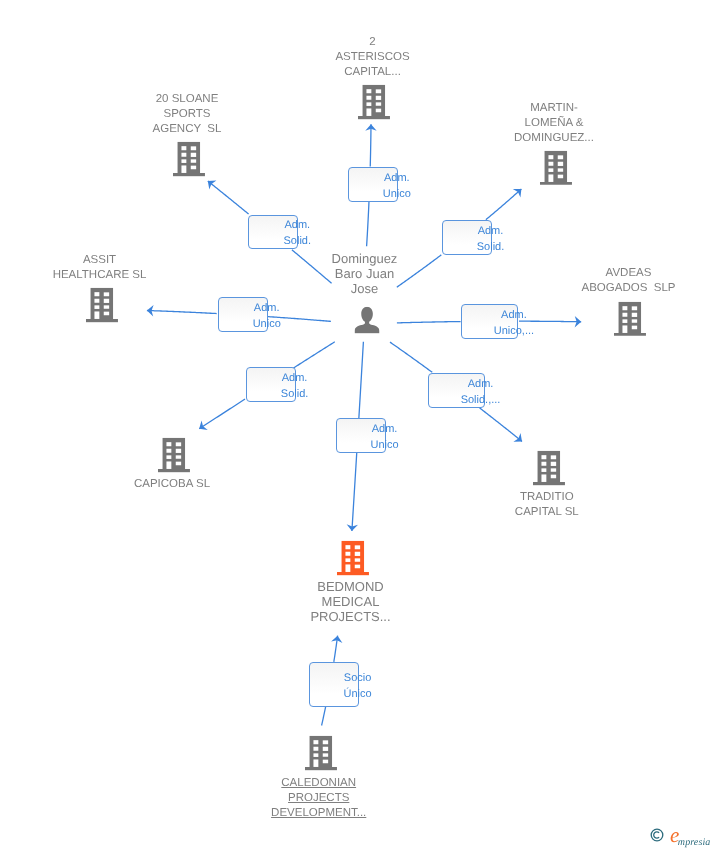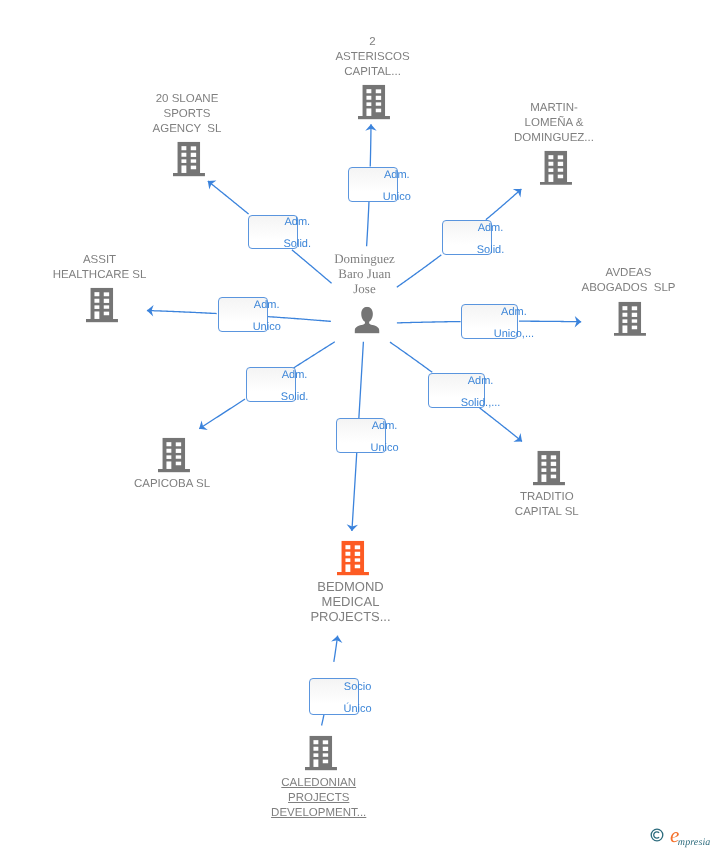--- a/index.html
+++ b/index.html
@@ -6,21 +6,21 @@
   html,body{margin:0;padding:0;background:#ffffff;}
   body{width:728px;height:850px;font-family:"Liberation Sans",sans-serif;overflow:hidden;
        -webkit-font-smoothing:antialiased;text-rendering:geometricPrecision;}
   #stage{position:relative;width:728px;height:850px;background:#fff;}
   svg.edges{position:absolute;left:0;top:0;width:728px;height:850px;}
   .node-icon{position:absolute;transform:translate(-50%,-50%);line-height:0;}
   .node-label{position:absolute;transform:translateX(-50%);text-align:center;color:#7f7f7f;
       font-size:11.5px;line-height:15px;white-space:pre;}
   .chip{position:absolute;border:1.4px solid #5a95de;border-radius:4px;
       background:linear-gradient(#f4f4f4,#ffffff 72%);
-      color:#3d86d8;font-size:11px;line-height:22px;text-align:center;white-space:pre;
+      color:#3d86d8;font-size:11px;line-height:16px;text-align:center;white-space:pre;
       box-sizing:border-box;display:flex;align-items:center;justify-content:center;
       padding-top:3px;padding-left:48px;}
   .watermark{position:absolute;white-space:nowrap;}
 </style>
 </head>
 <body>
 
 <div id="stage">
   <svg class="edges" viewBox="0 0 728 850" id="edge-svg">
       <path d="M 366.60 246.20 L 366.66 245.17 L 366.73 244.13 L 366.79 243.10 L 366.86 242.07 L 366.92 241.04 L 366.98 240.00 L 367.04 238.97 L 367.10 237.94 L 367.17 236.91 L 367.23 235.88 L 367.29 234.85 L 367.35 233.82 L 367.41 232.79 L 367.46 231.76 L 367.52 230.73 L 367.58 229.70 L 367.64 228.67 L 367.69 227.64 L 367.75 226.62 L 367.81 225.59 L 367.86 224.56 L 367.92 223.53 L 367.97 222.51 L 368.02 221.48 L 368.08 220.45 L 368.13 219.43 L 368.18 218.40 L 368.23 217.38 L 368.29 216.35 L 368.34 215.32 L 368.39 214.30 L 368.44 213.28 L 368.49 212.25 L 368.54 211.23 L 368.59 210.20 L 368.63 209.18 L 368.68 208.16 L 368.73 207.13 L 368.78 206.11 L 368.82 205.09 L 368.87 204.07 L 368.91 203.05 L 368.96 202.02" stroke="#3b83dc" stroke-width="1.3" fill="none"></path>
@@ -48,21 +48,21 @@
       <path d="M 356.74 452.97 L 356.64 454.55 L 356.55 456.13 L 356.45 457.72 L 356.35 459.30 L 356.26 460.88 L 356.16 462.47 L 356.06 464.05 L 355.96 465.64 L 355.87 467.22 L 355.77 468.81 L 355.67 470.39 L 355.57 471.98 L 355.48 473.57 L 355.38 475.16 L 355.28 476.74 L 355.18 478.33 L 355.08 479.92 L 354.99 481.51 L 354.89 483.10 L 354.79 484.69 L 354.69 486.28 L 354.59 487.87 L 354.49 489.46 L 354.39 491.06 L 354.30 492.65 L 354.20 494.24 L 354.10 495.83 L 354.00 497.43 L 353.90 499.02 L 353.80 500.62 L 353.70 502.21 L 353.60 503.81 L 353.50 505.40 L 353.40 507.00 L 353.30 508.60 L 353.20 510.19 L 353.10 511.79 L 353.00 513.39 L 352.90 514.99 L 352.80 516.59 L 352.70 518.19 L 352.60 519.79 L 352.50 521.39 L 352.40 522.99 L 352.30 524.59 L 352.20 526.19 L 352.10 527.79 L 352.00 529.40 L 351.90 531.00" stroke="#3b83dc" stroke-width="1.3" fill="none"></path>
       <path d="M 351.9 531 L 357.9967389884452 524.8705812912829 L 352.18872273497385 526.4090699000847 L 346.6192165669158 524.1550510350432 Z" fill="#3b83dc"></path>
       <path d="M 321.60 725.50 L 321.77 724.72 L 321.95 723.95 L 322.12 723.17 L 322.29 722.40 L 322.46 721.62 L 322.63 720.85 L 322.80 720.07 L 322.97 719.30 L 323.13 718.53 L 323.30 717.76 L 323.47 716.99 L 323.63 716.21 L 323.80 715.44 L 323.96 714.67 L 324.13 713.90 L 324.29 713.13 L 324.45 712.36 L 324.61 711.60 L 324.77 710.83 L 324.93 710.06 L 325.09 709.29 L 325.25 708.53 L 325.41 707.76 L 325.57 707.00 L 325.72 706.23 L 325.88 705.47 L 326.04 704.70 L 326.19 703.94 L 326.35 703.18 L 326.50 702.41 L 326.65 701.65 L 326.81 700.89 L 326.96 700.13 L 327.11 699.37 L 327.26 698.61 L 327.41 697.85" stroke="#3b83dc" stroke-width="1.3" fill="none"></path>
       <path d="M 333.81 661.93 L 333.93 661.19 L 334.04 660.45 L 334.16 659.72 L 334.27 658.98 L 334.39 658.25 L 334.50 657.51 L 334.61 656.78 L 334.73 656.05 L 334.84 655.31 L 334.95 654.58 L 335.06 653.85 L 335.17 653.12 L 335.28 652.38 L 335.39 651.65 L 335.49 650.92 L 335.60 650.19 L 335.71 649.47 L 335.81 648.74 L 335.92 648.01 L 336.02 647.28 L 336.13 646.55 L 336.23 645.83 L 336.33 645.10 L 336.43 644.37 L 336.53 643.65 L 336.63 642.92 L 336.73 642.20 L 336.83 641.48 L 336.93 640.75 L 337.03 640.03 L 337.13 639.31 L 337.22 638.58 L 337.32 637.86 L 337.41 637.14 L 337.51 636.42 L 337.60 635.70" stroke="#3b83dc" stroke-width="1.3" fill="none"></path>
       <path d="M 337.6 635.7 L 331.1116945258565 641.4133083300483 L 337.0086514682496 640.2618315306461 L 342.4171031018054 642.8788242565602 Z" fill="#3b83dc"></path>
     </svg>
   <div id="nodes-layer">
       <div class="node-icon" style="left: 366.75px; top: 320.25px;"><svg width="24.9" height="26.3" viewBox="0 0 24.9 26.3">
           <path fill="#757575" d="M12.5 0 C9.1 0 6.7 2.9 6.7 6.9 C6.7 10.8 8.4 14.0 10.4 14.9 L10.4 16.2 C10.4 17.3 8.9 17.8 6.9 18.2 C3.1 19.0 0.2 20.7 0.0 24.0 L0.0 26.3 L24.9 26.3 L24.9 24.0 C24.7 20.7 21.8 19.0 18.0 18.2 C16.0 17.8 14.6 17.3 14.6 16.2 L14.6 14.9 C16.6 14.0 18.3 10.8 18.3 6.9 C18.3 2.9 15.9 0 12.5 0 Z"></path>
         </svg></div>
-      <div class="node-label" style="left: 364.5px; top: 251px; color: rgb(127, 127, 127); font-size: 13px; font-family: Liberation Serif, serif;">Dominguez
+      <div class="node-label" style="left: 364.5px; top: 251px; color: rgb(127, 127, 127); font-size: 13px;">Dominguez
 Baro Juan
 Jose</div>
       <div class="node-icon" style="left: 374.15px; top: 102.25px;"><svg width="32.1" height="34.5" viewBox="0 0 32.1 34.5">
           <path fill="#757575" d="M4.6 0 H27.1 V31.4 H4.6 Z M0 31.2 H32.1 V34.5 H0 Z"></path>
           <rect x="8.5" y="4.4" width="4.9" height="4.1" fill="#fff"></rect>
           <rect x="17.8" y="4.6" width="5.4" height="3.9" fill="#fff"></rect>
           <rect x="8.5" y="11.0" width="4.9" height="4.0" fill="#fff"></rect>
           <rect x="17.8" y="11.0" width="5.4" height="4.2" fill="#fff"></rect>
           <rect x="8.5" y="17.6" width="4.9" height="3.6" fill="#fff"></rect>
           <rect x="17.8" y="17.6" width="5.4" height="3.4" fill="#fff"></rect>
@@ -190,21 +190,21 @@
       <div class="chip" style="left: 217.7px; top: 297.3px; width: 44.1px; height: 35.1px; border-color: rgb(90, 149, 222); color: rgb(61, 134, 216);">Adm.
 Unico</div>
       <div class="chip" style="left: 461.3px; top: 304px; width: 57.2px; height: 34.5px; border-color: rgb(90, 149, 222); color: rgb(61, 134, 216);">Adm.
 Unico,...</div>
       <div class="chip" style="left: 245.6px; top: 367.2px; width: 44.2px; height: 34.6px; border-color: rgb(90, 149, 222); color: rgb(61, 134, 216);">Adm.
 Solid.</div>
       <div class="chip" style="left: 428.2px; top: 373.1px; width: 56.7px; height: 34.5px; border-color: rgb(90, 149, 222); color: rgb(61, 134, 216);">Adm.
 Solid.,...</div>
       <div class="chip" style="left: 335.6px; top: 418.3px; width: 44.4px; height: 34.6px; border-color: rgb(90, 149, 222); color: rgb(61, 134, 216);">Adm.
 Unico</div>
-      <div class="chip" style="left: 308.6px; top: 662.2px; width: 44.4px; height: 37px; border-color: rgb(90, 149, 222); color: rgb(61, 134, 216); margin-top: 16px;">Socio
+      <div class="chip" style="left: 308.6px; top: 662.2px; width: 44.4px; height: 45px; border-color: rgb(90, 149, 222); color: rgb(61, 134, 216);">Socio
 Único</div>
     </div>
   <div class="watermark" style="left:650px;top:828px;">
     <span style="display:inline-block;vertical-align:top;width:14px;height:14px;">
       <svg width="14" height="14" viewBox="0 0 14 14">
         <circle cx="7" cy="7" r="5.8" fill="none" stroke="#2c6b7d" stroke-width="1.3"></circle>
         <path d="M9.1 4.9 A3.1 3.1 0 1 0 9.1 9.1" fill="none" stroke="#2c6b7d" stroke-width="1.3"></path>
       </svg>
     </span><span style="color:#f4712c;font-size:21px;font-family:'Liberation Serif',serif;font-style:italic;
                  margin-left:6px;line-height:1;position:relative;top:-3px;letter-spacing:-1.5px;">e</span><span style="color:#2c6b7d;font-size:10px;font-family:'Liberation Serif',serif;font-style:italic;

